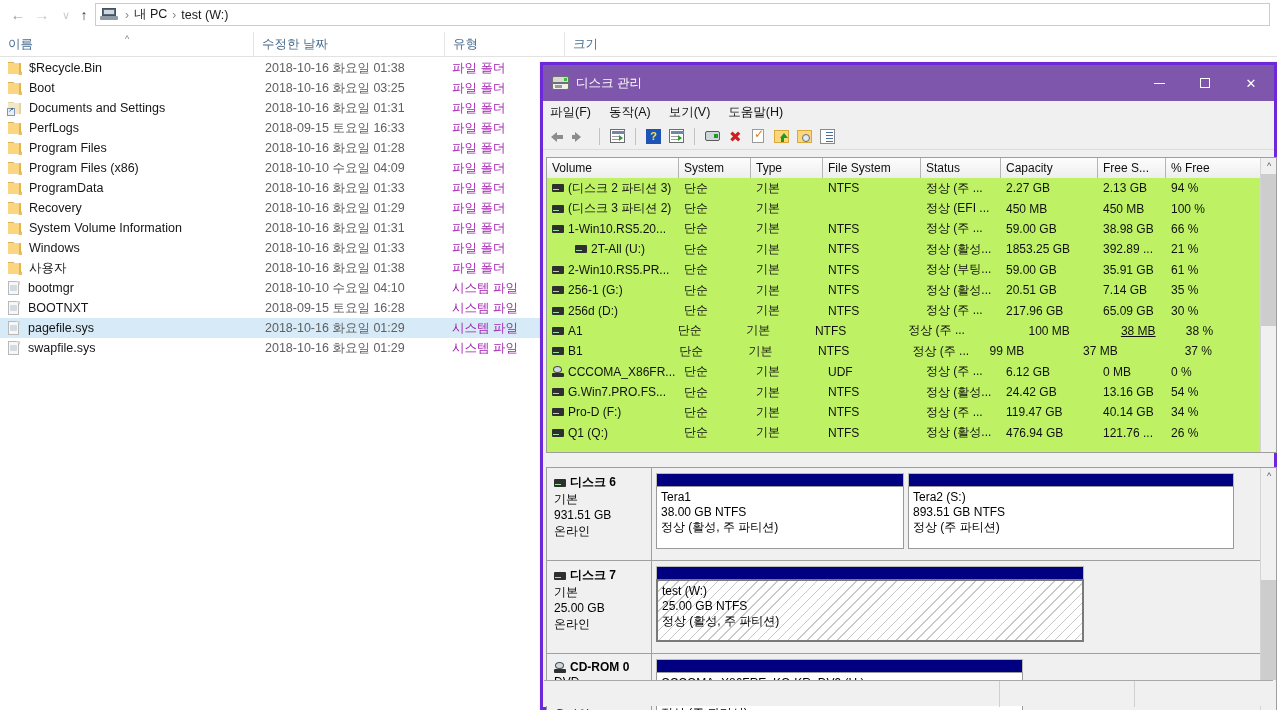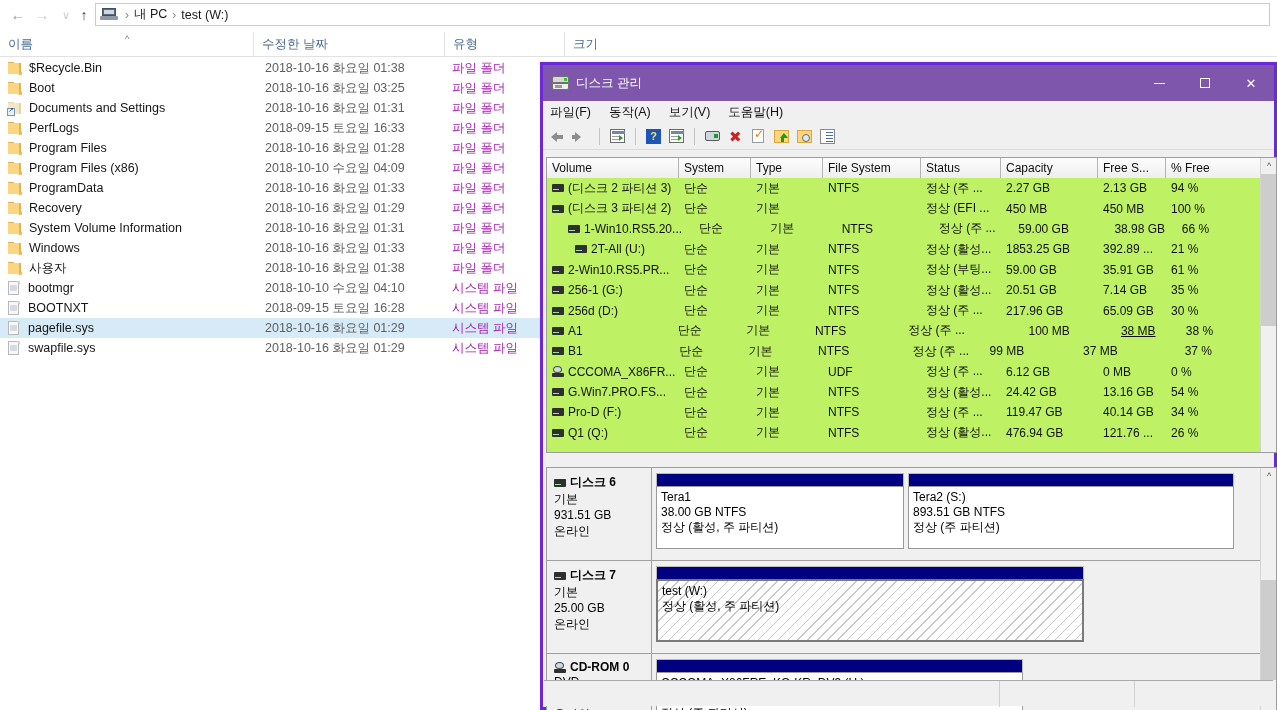--- a/index.html
+++ b/index.html
@@ -488,21 +488,21 @@
             </div>
             <div class="vc" style="width: 72px;">단순</div>
             <div class="vc" style="width: 72px;">기본</div>
             <div class="vc" style="width: 98px;"></div>
             <div class="vc" style="width: 80px;">정상 (EFI ...</div>
             <div class="vc" style="width: 97px;">450 MB</div>
             <div class="vc" style="width: 68px;">450 MB</div>
             <div class="vc" style="width: 100px;">100 %</div>
           </div>
           <div class="vrow">
-            <div class="vc" style="width: 132px; margin-left: 16px;">
+            <div class="vc" style="width: 132px;">
               <span class="drvico"></span>
               <span>1-Win10.RS5.20...</span>
             </div>
             <div class="vc" style="width: 72px;">단순</div>
             <div class="vc" style="width: 72px;">기본</div>
             <div class="vc" style="width: 98px;">NTFS</div>
             <div class="vc" style="width: 80px;">정상 (주 ...</div>
             <div class="vc" style="width: 97px;">59.00 GB</div>
             <div class="vc" style="width: 68px;">38.98 GB</div>
             <div class="vc" style="width: 100px;">66 %</div>
@@ -688,20 +688,21 @@
               </div>
               <div class="dl-l">기본</div>
               <div class="dl-l">25.00 GB</div>
               <div class="dl-l">온라인</div>
             </div>
             <div class="disk-right">
               <div class="part" style="width: 428px;">
                 <div class="cap" style="background:#000080;"></div>
                 <div class="box hatch">
                   <div class="ln">test  (W:)</div>
+                  <div class="ln">25.00 GB NTFS</div>
                   <div class="ln">정상 (활성, 주 파티션)</div>
                 </div>
               </div>
             </div>
           </div>
           <div class="diskblk">
             <div class="disk-left">
               <div class="dl-t">
                 <span class="cdico">
                   <span class="d"></span>

